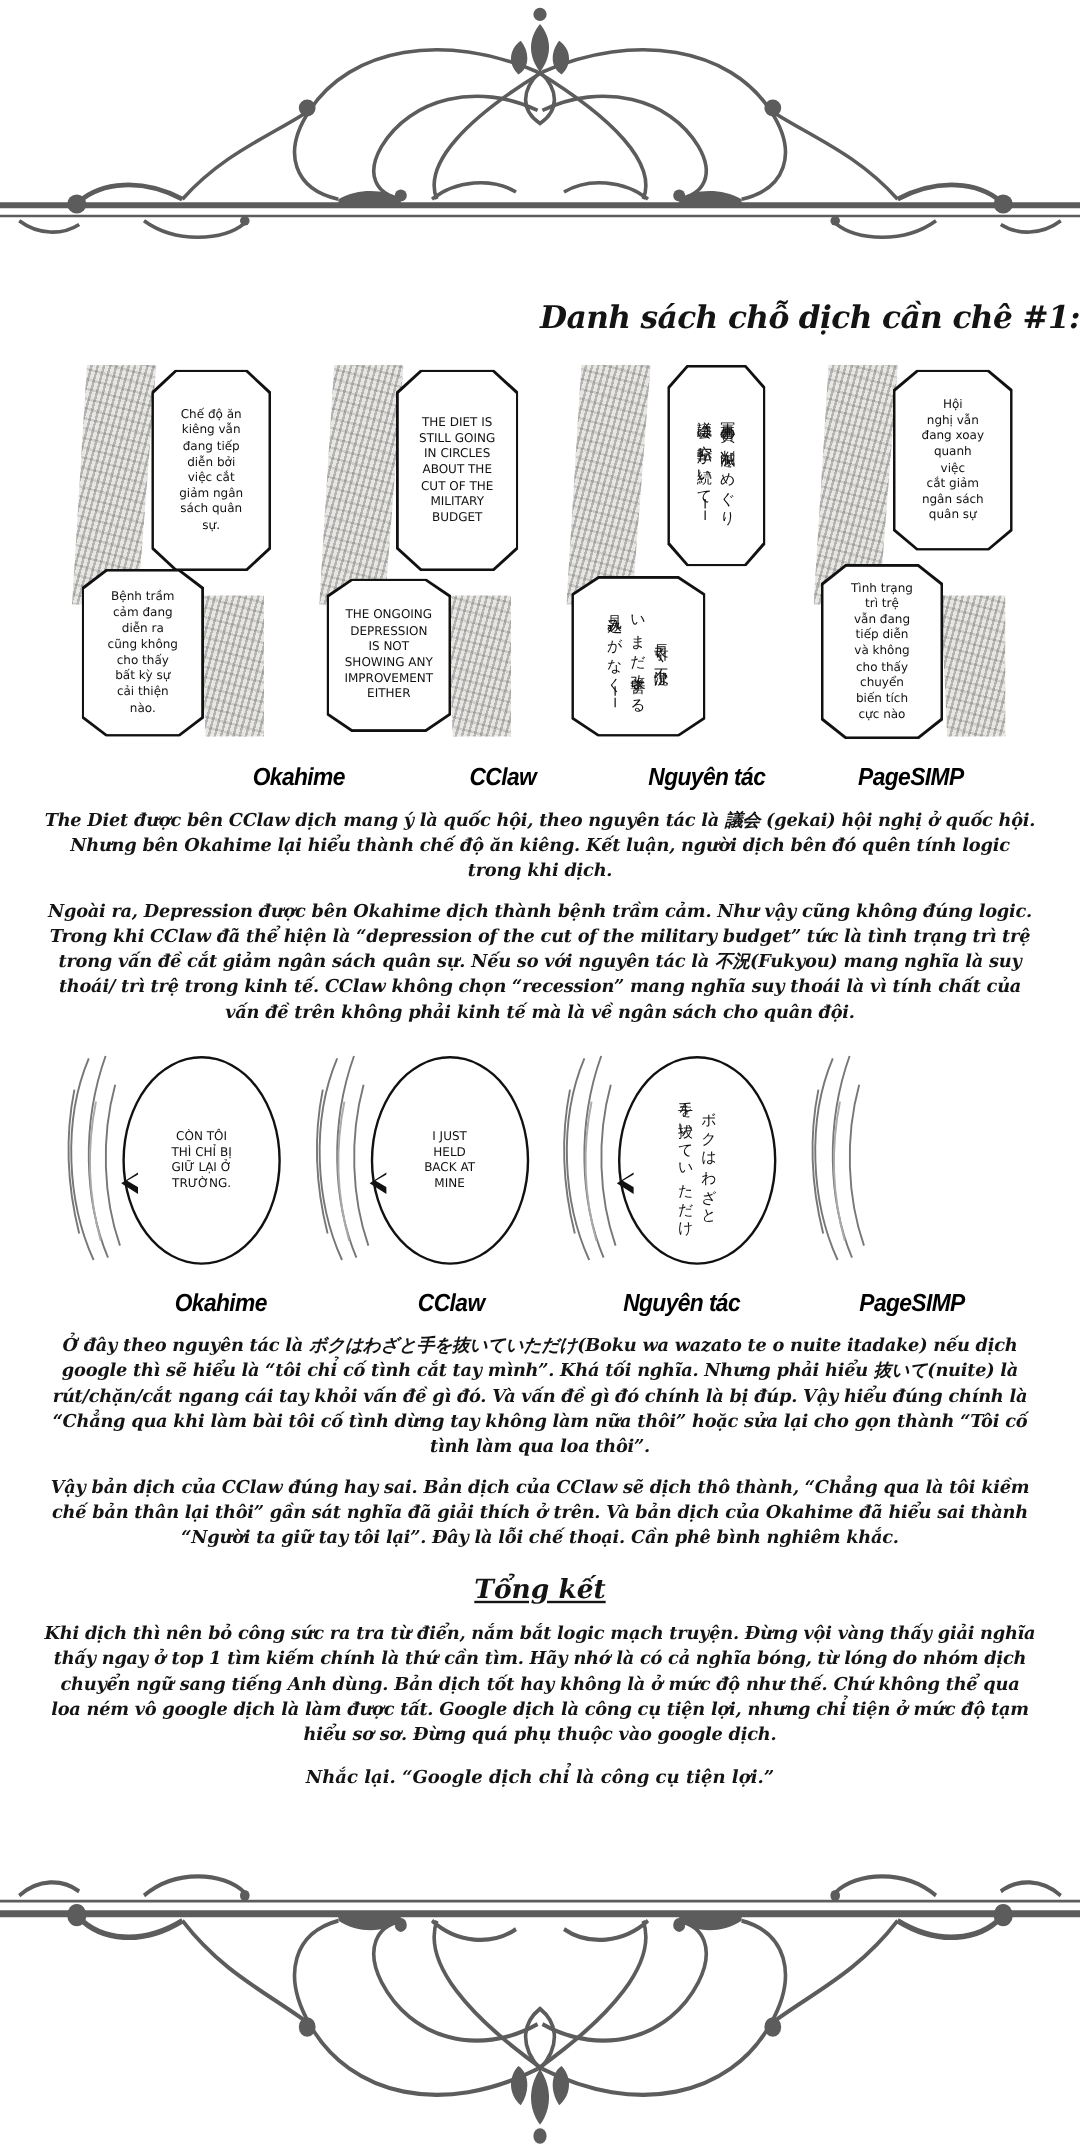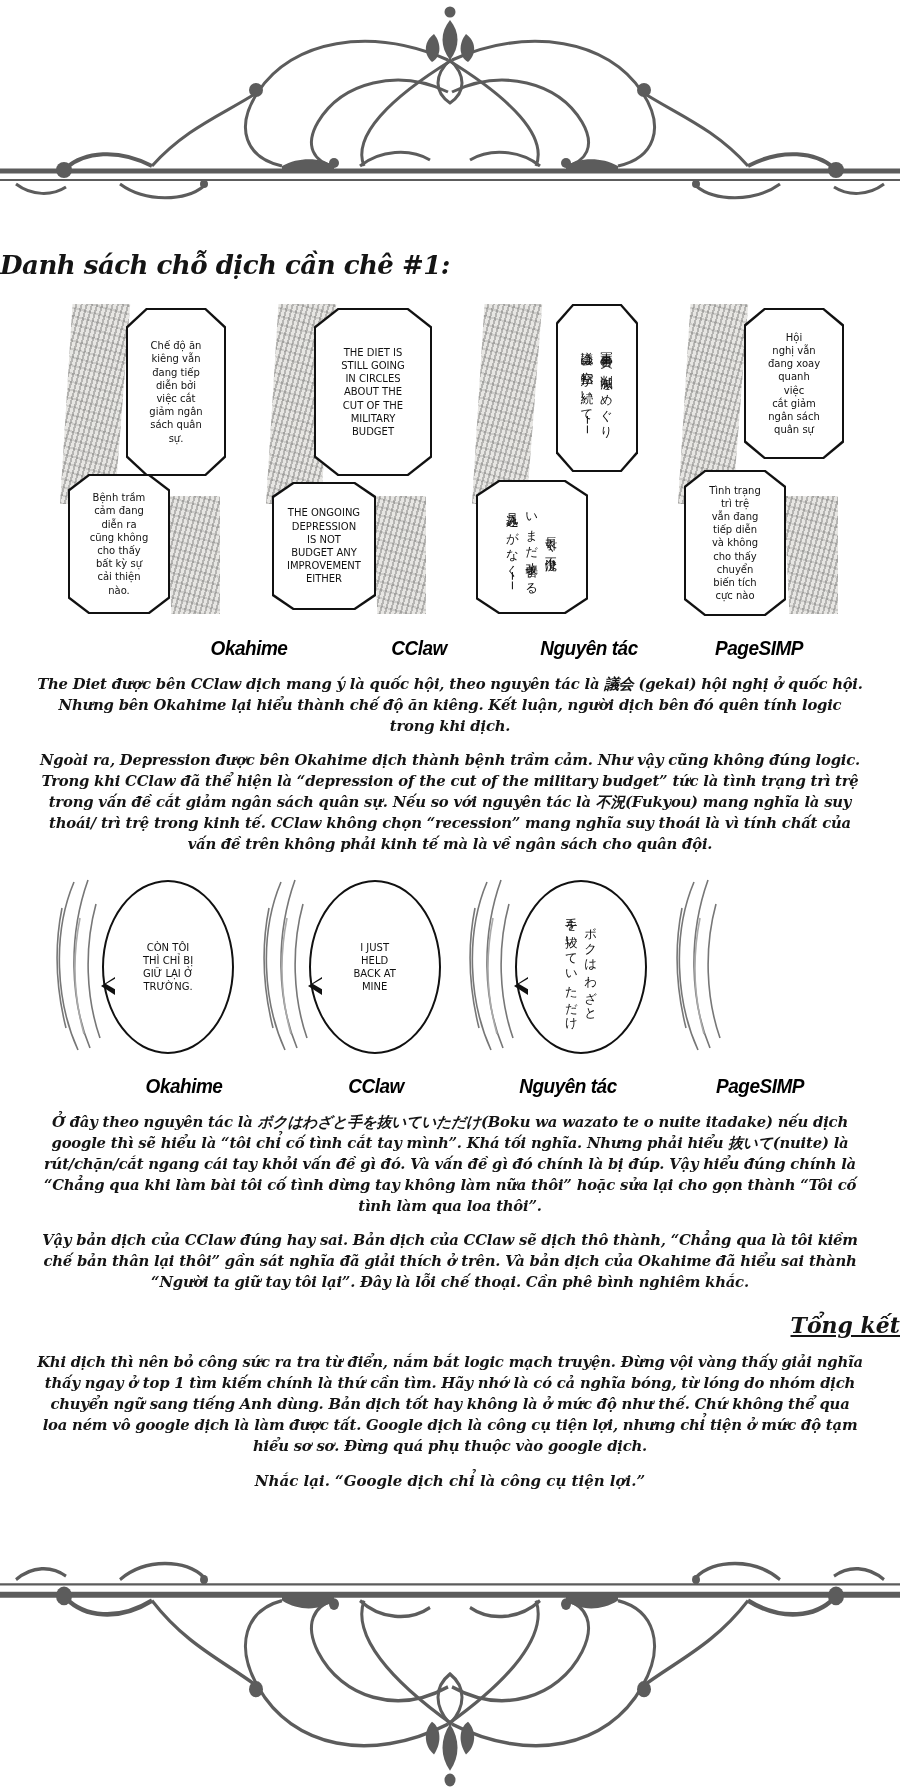--- a/index.html
+++ b/index.html
@@ -4,21 +4,21 @@
 <style>
   html,body{margin:0;padding:0;background:#ffffff;}
   .page{position:relative;width:900px;height:1788px;margin:0 auto;background:#fff;overflow:hidden;
         font-family:"DejaVu Serif",serif;color:#141414;}
 
   
   .orn{display:block;margin:0 auto;color:#5c5c5c;}
   .orn-bottom{position:absolute;left:0;bottom:-6px;}
 
   
-  .title{margin-top:44px;text-align:left;font-style:italic;font-weight:bold;font-size:26px;letter-spacing:-0.5px;}
+  .title{margin-top:44px;text-align:right;font-style:italic;font-weight:bold;font-size:26px;letter-spacing:-0.5px;}
 
   
   .panel-row{display:flex;justify-content:space-between;padding:0 56px;margin-top:16px;}
   .panel-row.r2{padding:0 44px;margin-top:24px;}
   .panel{position:relative;width:170px;height:322px;background:#fff;}
   .panel-row.r2 .panel{width:192px;height:178px;}
 
   .sketch{position:absolute;left:4px;top:8px;width:76px;height:200px;
           background:repeating-linear-gradient(105deg,rgba(40,40,40,.26) 0 2px,transparent 2px 5px),
                      repeating-linear-gradient(15deg,rgba(40,40,40,.14) 0 2px,transparent 2px 8px),#e7e6e3;
@@ -48,21 +48,21 @@
   .label-row{display:flex;justify-content:flex-end;padding:0 56px;margin-top:20px;font-style:italic;}
   .label-row.r2{padding:0 44px;}
   .src-label{width:170px;text-align:center;font-family:"Liberation Sans",sans-serif;
              font-weight:900;font-size:19px;letter-spacing:-0.5px;color:#000;
              transform:scaleY(1.08);}
   .label-row.r2 .src-label{width:192px;}
 
   
   .para{width:828px;margin:13px auto 0;text-align:center;font-style:italic;font-weight:bold;
         font-size:14.8px;line-height:1.42;letter-spacing:-0.2px;}
-  .summary-heading{margin-top:20px;text-align:right;font-style:italic;font-weight:bold;
+  .summary-heading{margin-top:20px;text-align:center;font-style:italic;font-weight:bold;
         font-size:22px;text-decoration:underline;}
   .quote{margin-top:16px;text-align:center;font-style:italic;font-weight:bold;font-size:15px;}
 </style>
 </head>
 <body>
 
 <div class="page">
 
   <svg class="orn" width="900" height="206" viewBox="0 0 900 206">
     <g id="ornG" stroke="currentColor" fill="none" stroke-width="3">
@@ -119,38 +119,38 @@
 cho thấy
 bất kỳ sự
 cải thiện
 nào.</div>
           </div>
       </div>
     </div>
 
     <div class="panel">
       <div class="sketch"></div>
-      <div class="bubble oct" style="right:0;top:12px;width:102px;height:168px;padding-left:16px;">
+      <div class="bubble oct" style="right:0;top:12px;width:102px;height:168px;">
         <div class="inner oct">
             <div class="bubble-text">THE DIET IS
 STILL GOING
 IN CIRCLES
 ABOUT THE
 CUT OF THE
 MILITARY
 BUDGET</div>
           </div>
       </div>
       <div class="sketch low"></div>
       <div class="bubble oct" style="left:10px;bottom:8px;width:104px;height:128px;">
         <div class="inner oct">
             <div class="bubble-text">THE ONGOING
 DEPRESSION
 IS NOT
-BUDGET ANY
+SHOWING ANY
 IMPROVEMENT
 EITHER</div>
           </div>
       </div>
     </div>
 
     <div class="panel vert">
       <div class="sketch"></div>
       <div class="bubble oct" style="right:0;top:8px;width:82px;height:168px;">
         <div class="inner oct">

